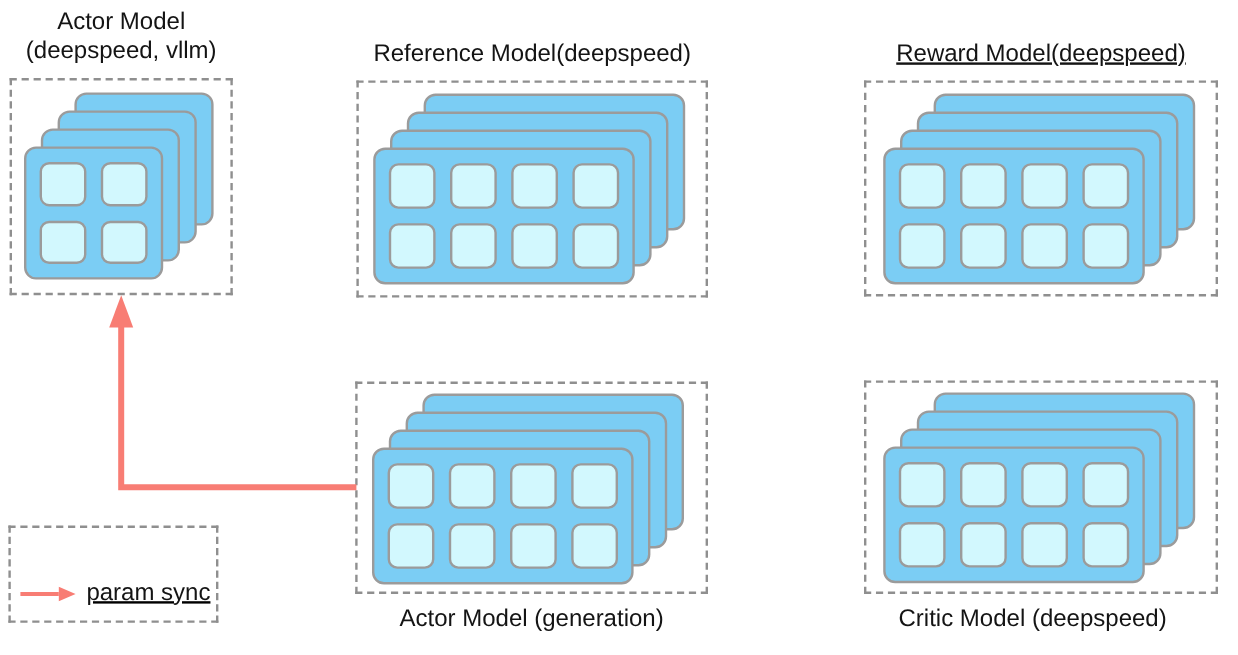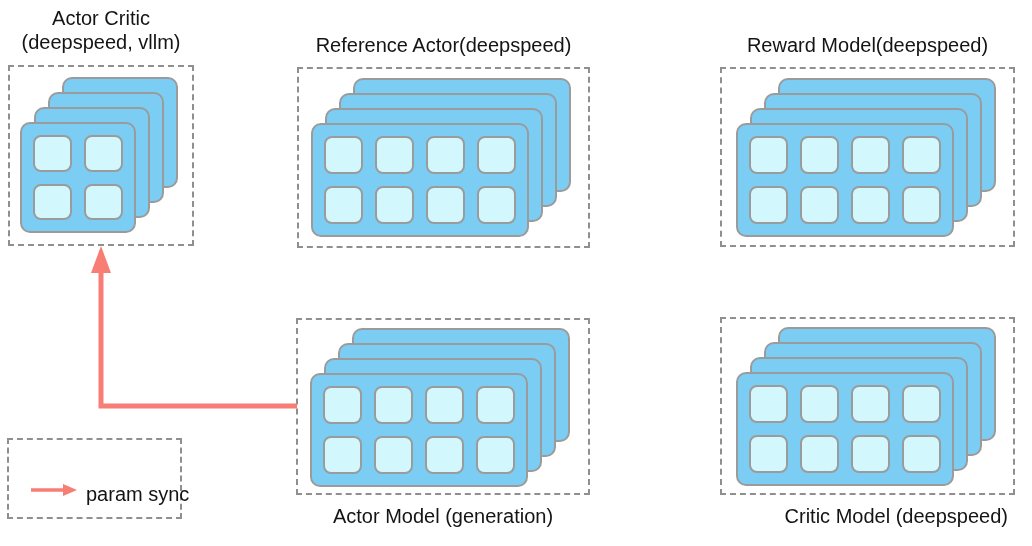--- a/index.html
+++ b/index.html
@@ -59,84 +59,85 @@
     gap: 12px;
   }
   .gpu {
     background: var(--gpu-fill, #d2f8fe);
     border: 2px solid var(--stroke-gray, #9b9b9b);
     border-radius: 8px;
     box-sizing: border-box;
   }
   .legend-row {
     position: absolute;
-    left: 21px;
+    left: 7px;
     bottom: 11px;
     display: flex;
-    align-items: flex-start;
+    align-items: center;
     gap: 8px;
+    text-decoration: underline;
   }
   .legend-label {
     font-size: 20px;
     color: var(--text, #141414);
     white-space: nowrap;
   }
 </style>
 </head>
 <body>
 
 <div class="canvas">
 
   <svg class="overlay" viewBox="0 0 1032 546">
     <path d="M 297 406 H 101 V 270" fill="none" stroke="var(--arrow)" stroke-width="5" stroke-linejoin="miter"></path>
     <polygon points="91,273 111,273 101,246" fill="var(--arrow)"></polygon>
   </svg>
 
   <div class="model-title" style="left:8px; top:6px; width:186px;">
-    <div>Actor Critic</div>
+    <div>Actor Model</div>
     <div>(deepspeed, vllm)</div>
   </div>
   <div class="dashed-box" style="left:8px; top:65px; width:186px; height:181px;">
     <div class="stack" style="left: 10px; top: 10px; width: 158px; height: 156px;">
         <div class="card" style="left: 42px; top: 0px; width: 116px; height: 111px; z-index: 1;"></div>
         <div class="card" style="left: 28px; top: 15px; width: 116px; height: 111px; z-index: 2;"></div>
         <div class="card" style="left: 14px; top: 30px; width: 116px; height: 111px; z-index: 3;"></div>
         <div class="card" style="left: 0px; top: 45px; width: 116px; height: 111px; z-index: 4;">
           <div class="gpu-grid" style="grid-template-columns: repeat(2, 1fr);">
             <div class="gpu"></div>
             <div class="gpu"></div>
             <div class="gpu"></div>
             <div class="gpu"></div>
           </div>
         </div>
       </div>
   </div>
 
-  <div class="model-title" style="left:297px; top:33px; width:293px;">Reference Actor(deepspeed)</div>
+  <div class="model-title" style="left:297px; top:33px; width:293px;">Reference Model(deepspeed)</div>
   <div class="dashed-box" style="left:297px; top:67px; width:293px; height:181px;">
     <div class="stack" style="left: 12px; top: 9px; width: 260px; height: 159px;">
         <div class="card" style="left: 42px; top: 0px; width: 218px; height: 114px; z-index: 1;"></div>
         <div class="card" style="left: 28px; top: 15px; width: 218px; height: 114px; z-index: 2;"></div>
         <div class="card" style="left: 14px; top: 30px; width: 218px; height: 114px; z-index: 3;"></div>
         <div class="card" style="left: 0px; top: 45px; width: 218px; height: 114px; z-index: 4;">
           <div class="gpu-grid" style="grid-template-columns: repeat(4, 1fr);">
             <div class="gpu"></div>
             <div class="gpu"></div>
             <div class="gpu"></div>
             <div class="gpu"></div>
             <div class="gpu"></div>
             <div class="gpu"></div>
             <div class="gpu"></div>
             <div class="gpu"></div>
           </div>
         </div>
       </div>
   </div>
 
-  <div class="model-title" style="left:720px; top:33px; width:295px;">Reward Model(deepspeed)</div>
+  <div class="model-title" style="left:720px; top:33px; width:295px;text-decoration:underline;">Reward Model(deepspeed)</div>
   <div class="dashed-box" style="left:720px; top:67px; width:295px; height:180px;">
     <div class="stack" style="left: 14px; top: 9px; width: 260px; height: 159px;">
         <div class="card" style="left: 42px; top: 0px; width: 218px; height: 114px; z-index: 1;"></div>
         <div class="card" style="left: 28px; top: 15px; width: 218px; height: 114px; z-index: 2;"></div>
         <div class="card" style="left: 14px; top: 30px; width: 218px; height: 114px; z-index: 3;"></div>
         <div class="card" style="left: 0px; top: 45px; width: 218px; height: 114px; z-index: 4;">
           <div class="gpu-grid" style="grid-template-columns: repeat(4, 1fr);">
             <div class="gpu"></div>
             <div class="gpu"></div>
             <div class="gpu"></div>
@@ -183,21 +184,21 @@
             <div class="gpu"></div>
             <div class="gpu"></div>
             <div class="gpu"></div>
             <div class="gpu"></div>
             <div class="gpu"></div>
             <div class="gpu"></div>
           </div>
         </div>
       </div>
   </div>
-  <div class="model-title" style="left:713px; top:504px; width:295px;text-align:right;">Critic Model (deepspeed)</div>
+  <div class="model-title" style="left:713px; top:504px; width:295px;">Critic Model (deepspeed)</div>
 
   <div class="dashed-box" style="left:7px; top:438px; width:175px; height:81px;">
     <div class="legend-row">
       <svg width="48" height="14" viewBox="0 0 48 14">
         <line x1="1" y1="7" x2="33" y2="7" stroke="var(--arrow)" stroke-width="3.5"></line>
         <polygon points="33,1 33,13 47,7" fill="var(--arrow)"></polygon>
       </svg>
       <span class="legend-label">param sync</span>
     </div>
   </div>

